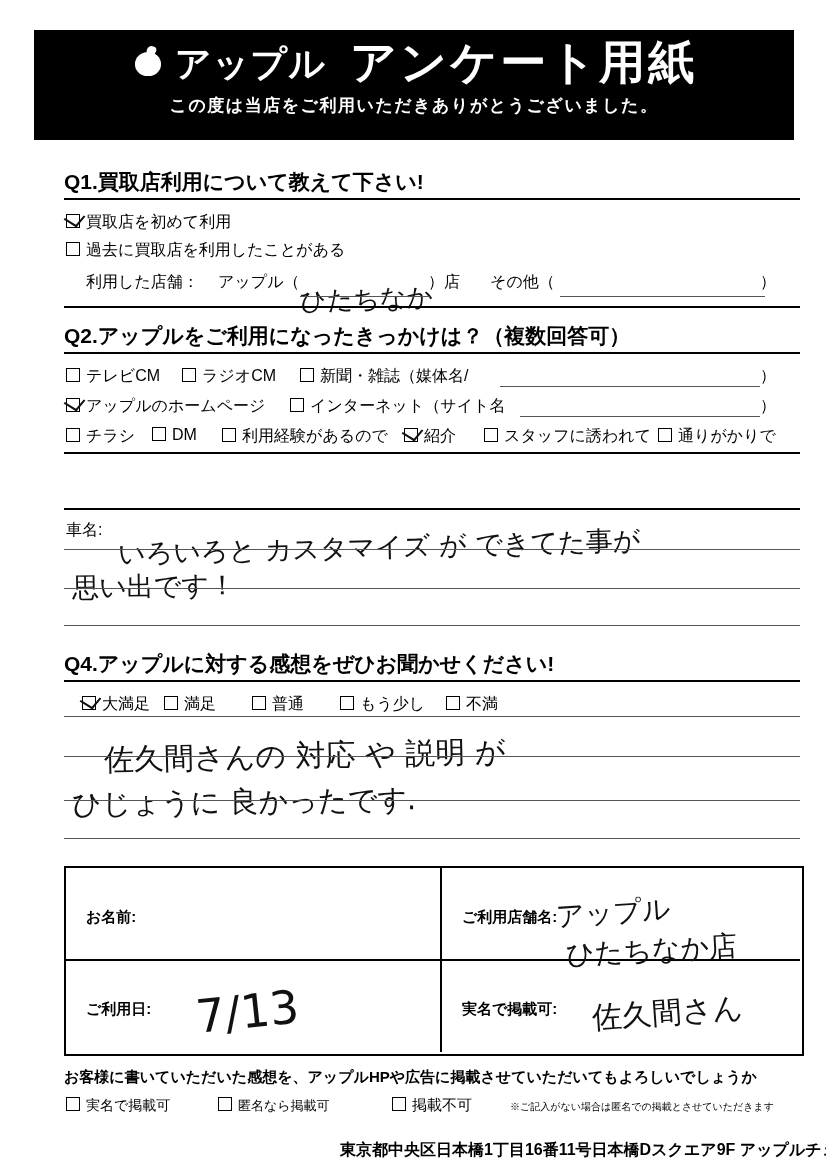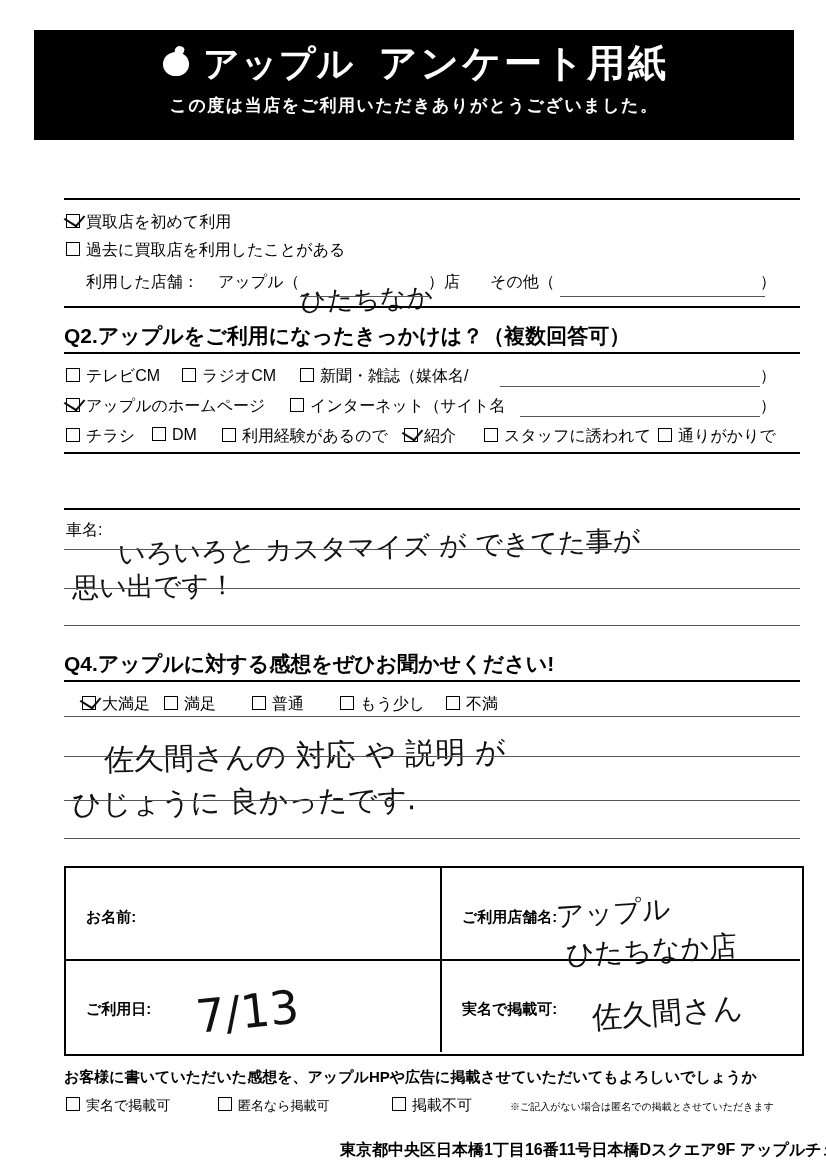--- a/index.html
+++ b/index.html
@@ -64,21 +64,21 @@
     transform: rotate(25deg);
   }
   .logo-text {
     font-size: 36px;
     font-weight: bold;
     letter-spacing: 1px;
     position: relative;
     top: 1px;
   }
   .banner-title {
-    font-size: 38px;
+    font-size: 46px;
     font-weight: bold;
     letter-spacing: 3px;
     margin-left: 14px;
   }
   .banner-sub {
     text-align: center;
     font-size: 17px;
     font-weight: bold;
     letter-spacing: 1.5px;
     margin-top: -2px;
@@ -191,20 +191,21 @@
 
   <div class="banner">
     <div class="banner-row">
       <span class="logo-mark"></span>
       <span class="logo-text">アップル</span>
       <span class="banner-title">アンケート用紙</span>
     </div>
     <div class="banner-sub">この度は当店をご利用いただきありがとうございました。</div>
   </div>
 
+  <div class="q-head" style="left:64px; top:168px;">Q1.買取店利用について教えて下さい!</div>
   <div class="rule" style="left:64px; top:198px; width:736px;"></div>
 
   <div class="opt" style="left:66px; top:212px;">
     <span class="cb checked"></span><span>買取店を初めて利用</span>
   </div>
   <div class="opt" style="left:66px; top:240px;">
     <span class="cb"></span><span>過去に買取店を利用したことがある</span>
   </div>
 
   <div class="label-inline" style="left:86px; top:272px;">利用した店舗：</div>

